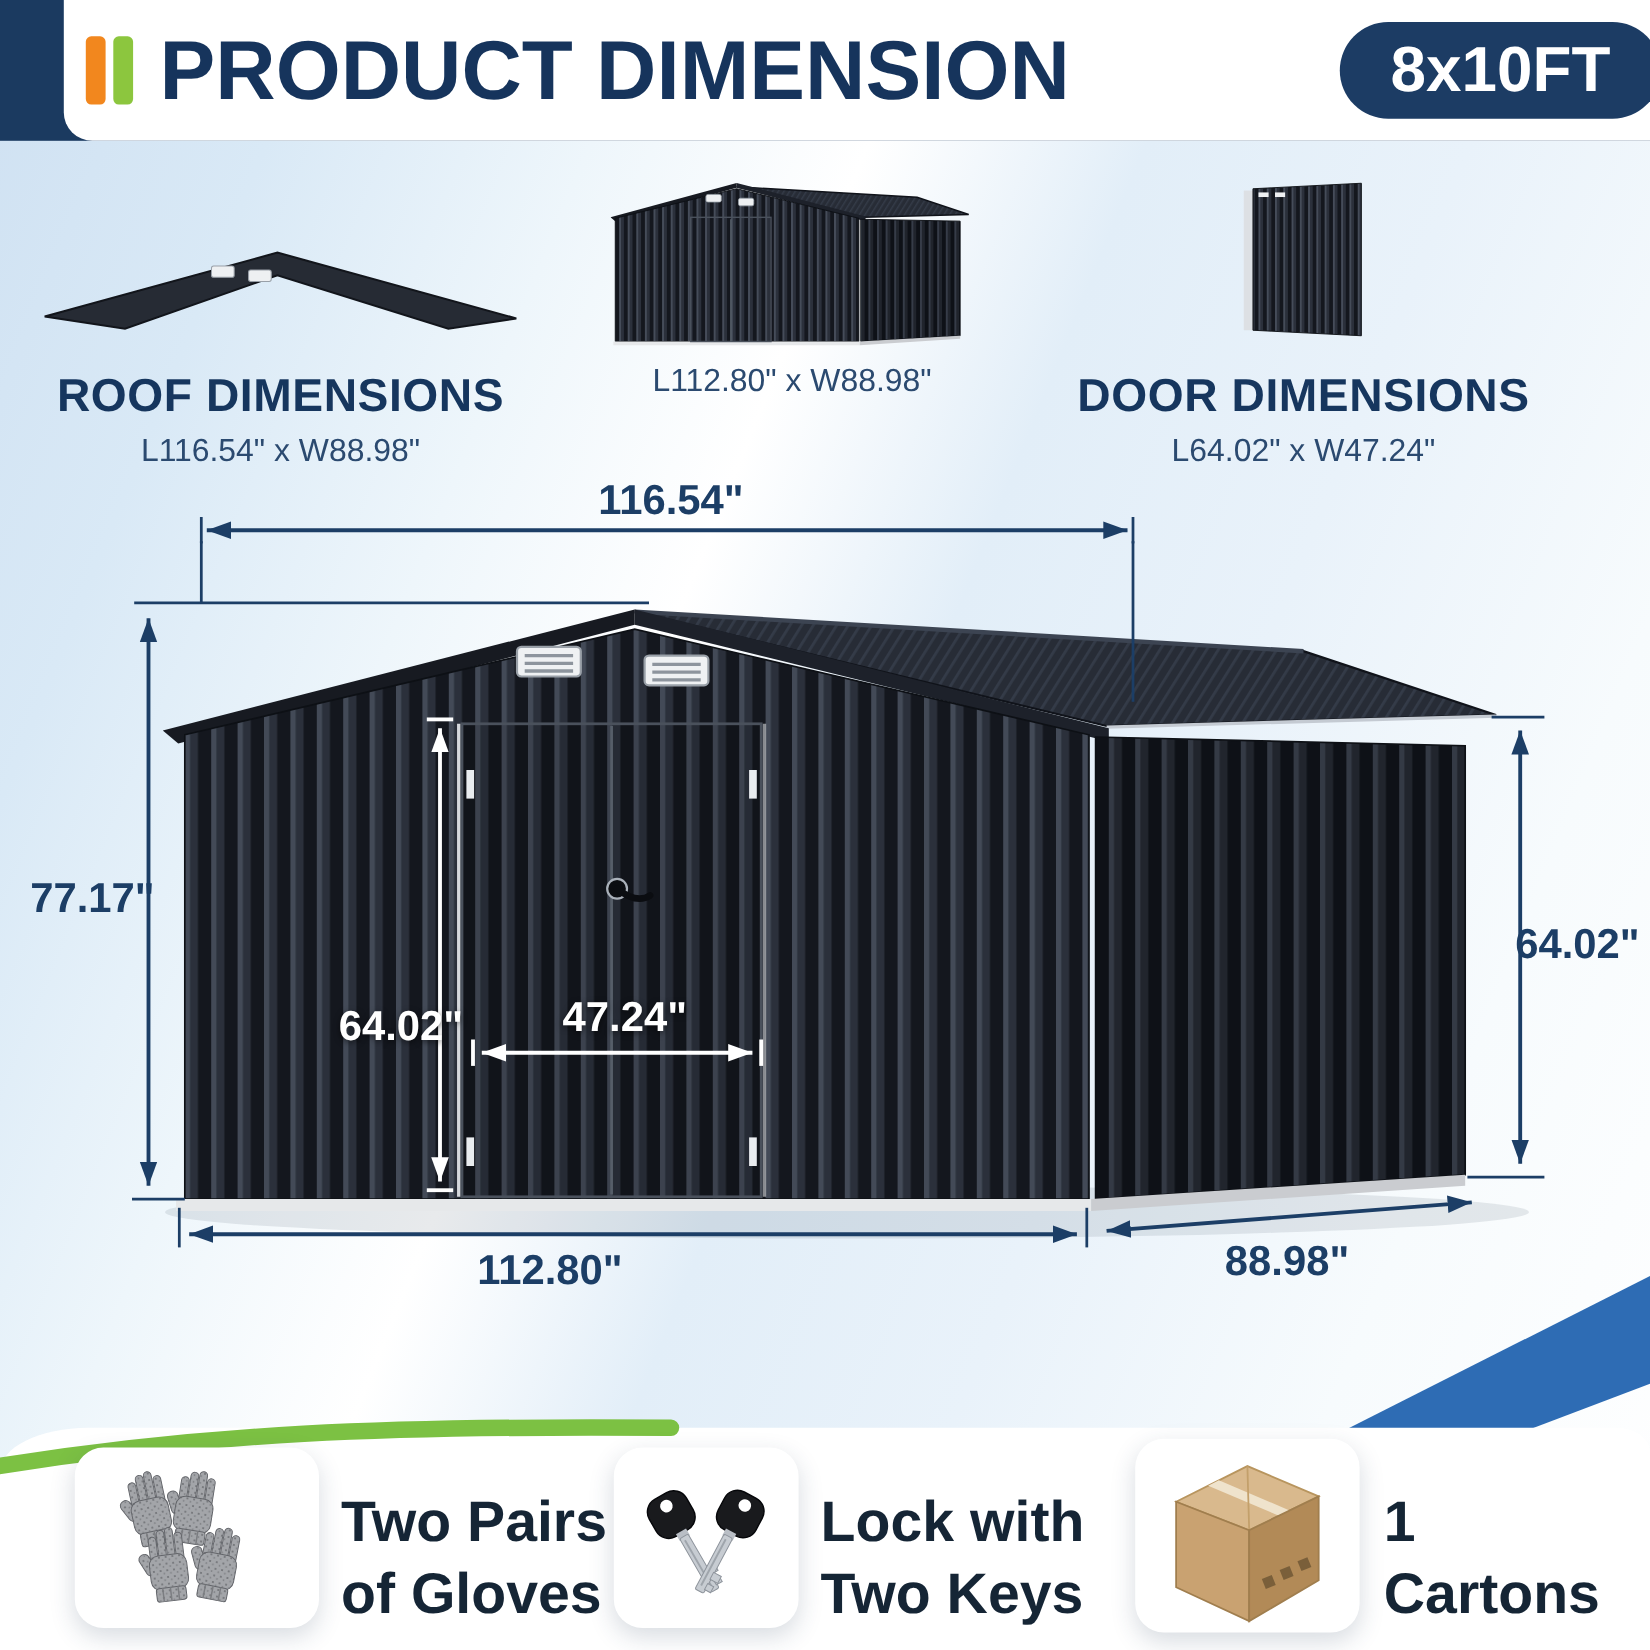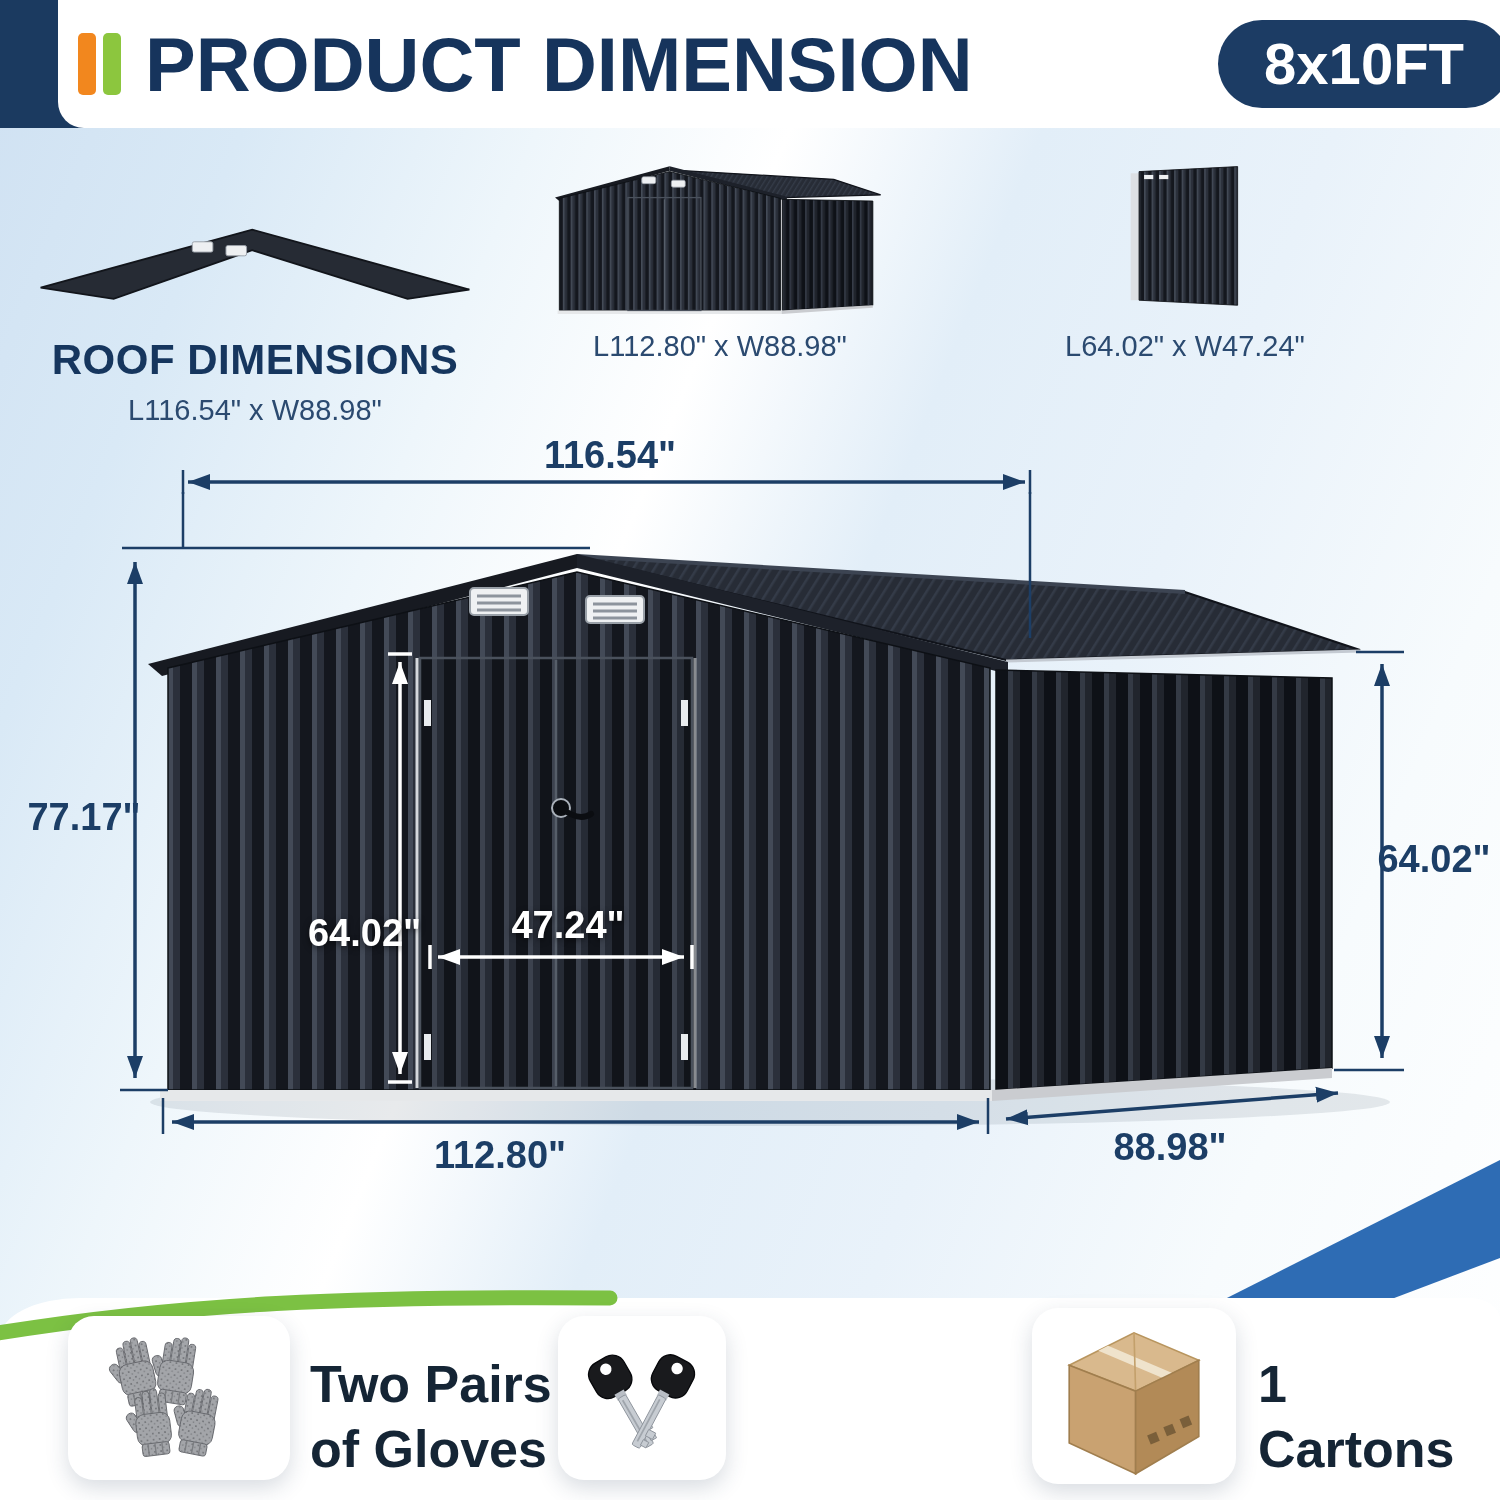--- a/index.html
+++ b/index.html
@@ -185,20 +185,21 @@
 
   <div class="thumb" id="thumb-door">
     <div class="img">
       <svg width="142" height="164" viewBox="0 0 170 175">
         <rect x="20" y="10" width="10" height="152" fill="#dde0e4"></rect>
         <path d="M30,8 L148,2 L148,168 L30,162 Z" fill="url(#corrSm)" stroke="#0d1015"></path>
         <rect x="36" y="12" width="11" height="5" fill="#eef0f2"></rect>
         <rect x="54" y="12" width="11" height="5" fill="#eef0f2"></rect>
       </svg>
     </div>
+    <div class="thumb-label">DOOR DIMENSIONS</div>
     <div class="thumb-dims">L64.02" x W47.24"</div>
   </div>
 
   <svg class="shed-svg" viewBox="0 0 1500 1500">
 
     <ellipse cx="770" cy="1102" rx="620" ry="24" fill="rgba(30,45,70,0.10)"></ellipse>
 
     <path d="M577,556 L1185,592 L1360,650 L1006,660 Z" fill="url(#rooftex)" stroke="#10131a" stroke-width="2"></path>
     <line x1="1006" y1="661" x2="1360" y2="651" stroke="#c4cad2" stroke-width="3"></line>
     <line x1="577" y1="556" x2="1185" y2="592" stroke="#3c4452" stroke-width="4"></line>
@@ -291,20 +292,24 @@
     <div>Two Pairs</div>
     <div>of Gloves</div>
   </div>
 
   <div class="feature-card" id="card-keys">
     <svg width="150" height="146" viewBox="0 0 170 160">
       <use href="#key" transform="translate(64,82) rotate(-30)"></use>
       <use href="#key" transform="translate(106,82) rotate(28)"></use>
     </svg>
   </div>
+  <div class="feature-text" id="text-keys">
+    <div>Lock with</div>
+    <div>Two Keys</div>
+  </div>
 
   <div class="feature-card" id="card-box">
     <svg width="186" height="162" viewBox="0 0 220 200">
       <path d="M30,62 L110,22 L190,56 L112,94 Z" fill="#d9b98d" stroke="#b8955e" stroke-width="2"></path>
       <path d="M66,44 L78,38 L158,72 L146,78 Z" fill="#efe3cc"></path>
       <line x1="110" y1="22" x2="112" y2="94" stroke="#c3a06b" stroke-width="2"></line>
       <path d="M30,62 L112,94 L112,196 L30,158 Z" fill="#c9a271" stroke="#a07e4e" stroke-width="2"></path>
       <path d="M112,94 L190,56 L190,150 L112,196 Z" fill="#b28a57" stroke="#a07e4e" stroke-width="2"></path>
       <rect x="128" y="146" width="12" height="12" transform="rotate(-22 134 152)" fill="#7a5f3a"></rect>
       <rect x="148" y="136" width="12" height="12" transform="rotate(-22 154 142)" fill="#7a5f3a"></rect>

